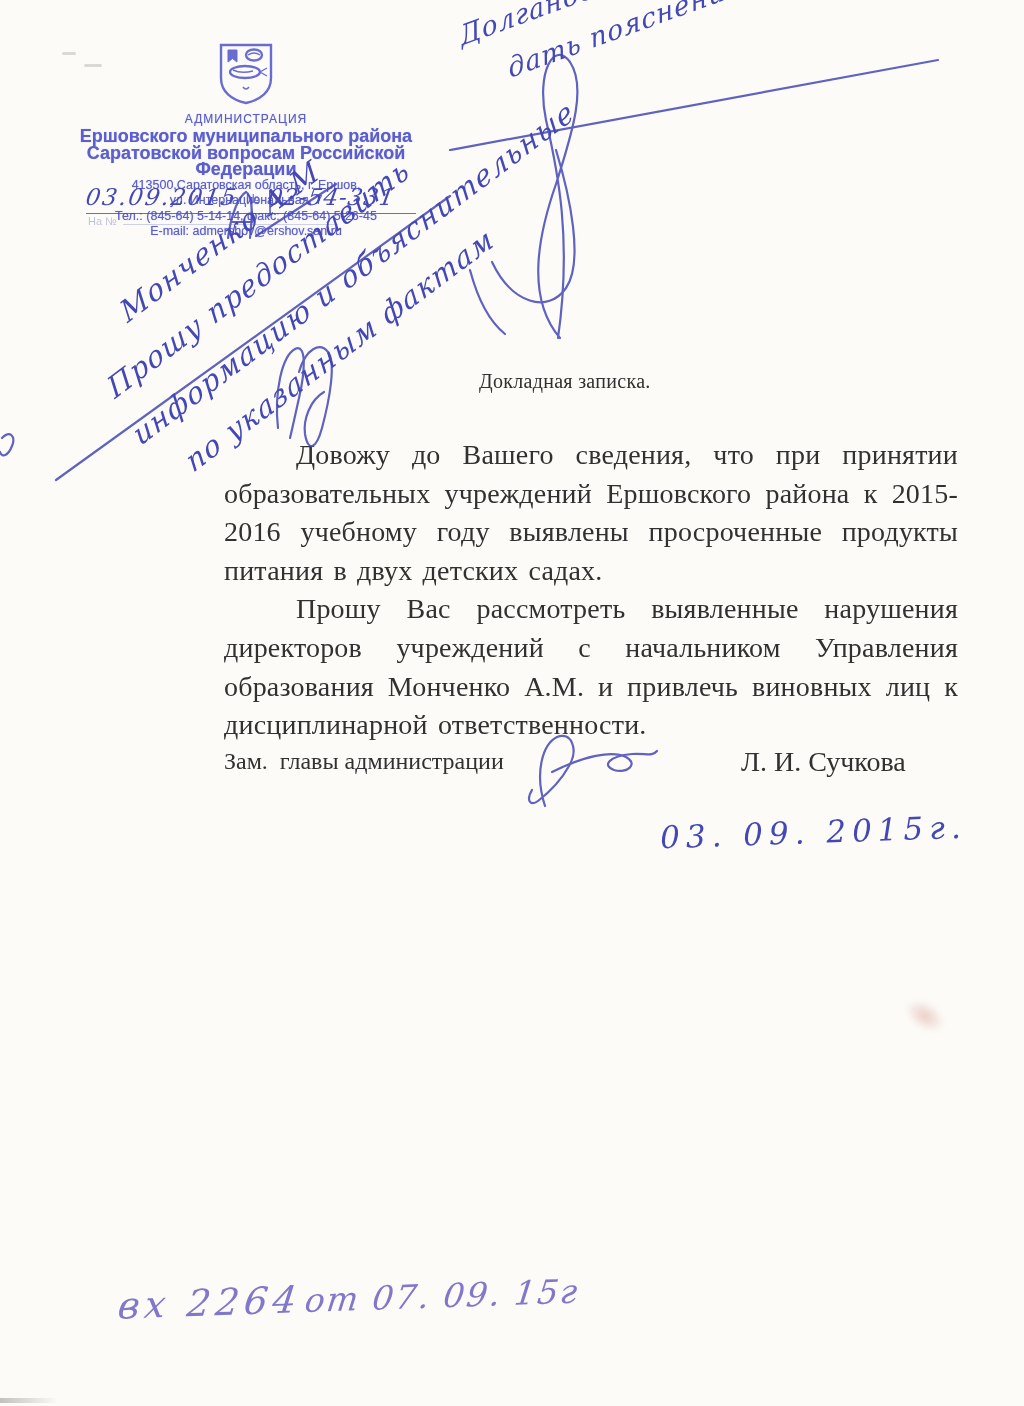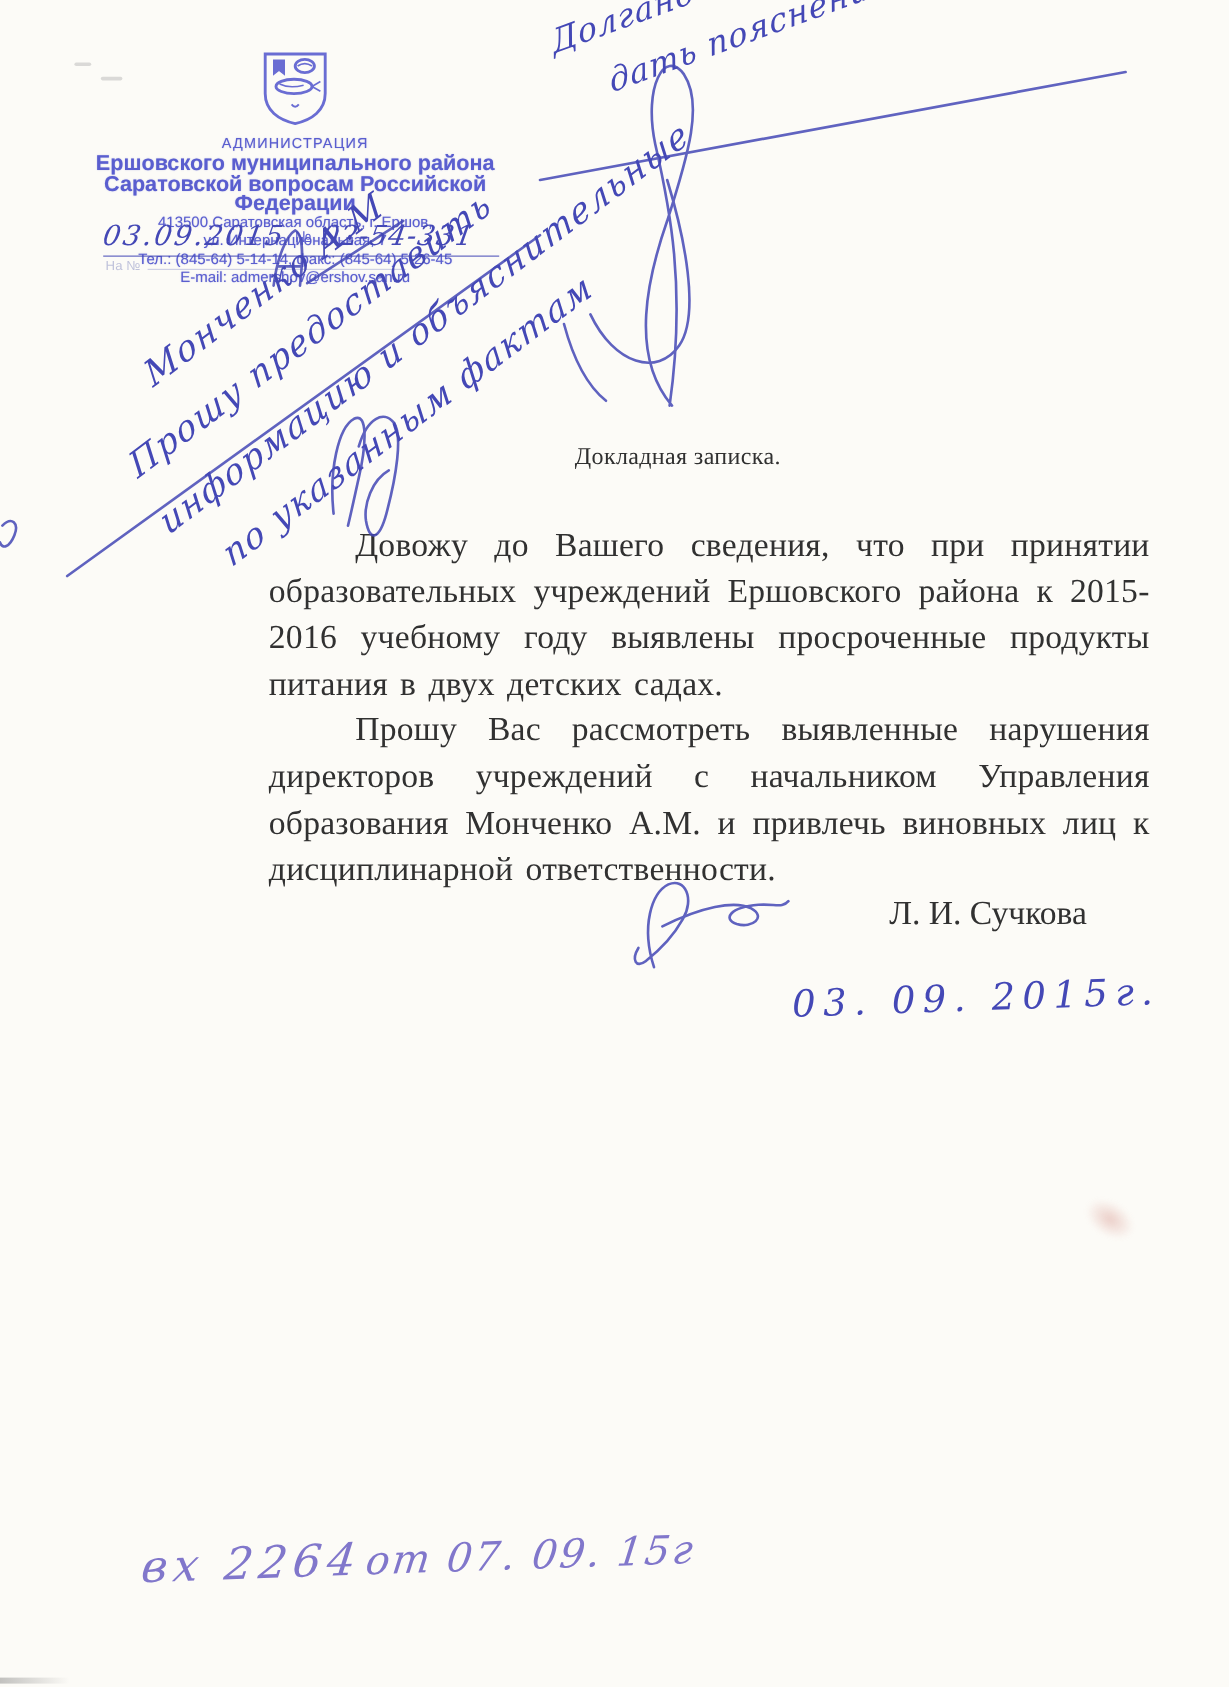--- a/index.html
+++ b/index.html
@@ -109,20 +109,21 @@
   </div>
 
 
   <div class="abs doc-title">Докладная записка.</div>
 
   <div class="abs body-text">
     <p>Довожу до Вашего сведения, что при принятии образовательных учреждений Ершовского района к 2015-2016 учебному году выявлены просроченные продукты питания в двух детских садах.</p>
     <p>Прошу Вас рассмотреть выявленные нарушения директоров учреждений с начальником Управления образования Монченко А.М. и привлечь виновных лиц к дисциплинарной ответственности.</p>
   </div>
 
+  <div class="abs sig-role prewrap">Зам.  главы администрации</div>
   <div class="abs sig-name">Л. И. Сучкова</div>
   <div class="abs hand hand-date skew">03. 09. 2015г.</div>
 
   <div class="abs res-diag hand">
     <div class="skew" style="margin-left:64px">Монченко А.М</div>
     <div class="skew" style="margin-left:8px">Прошу предоставить</div>
     <div class="skew" style="margin-left:0">информацию и объяснительные</div>
     <div class="skew" style="margin-left:26px">по указанным фактам</div>
   </div>
 

